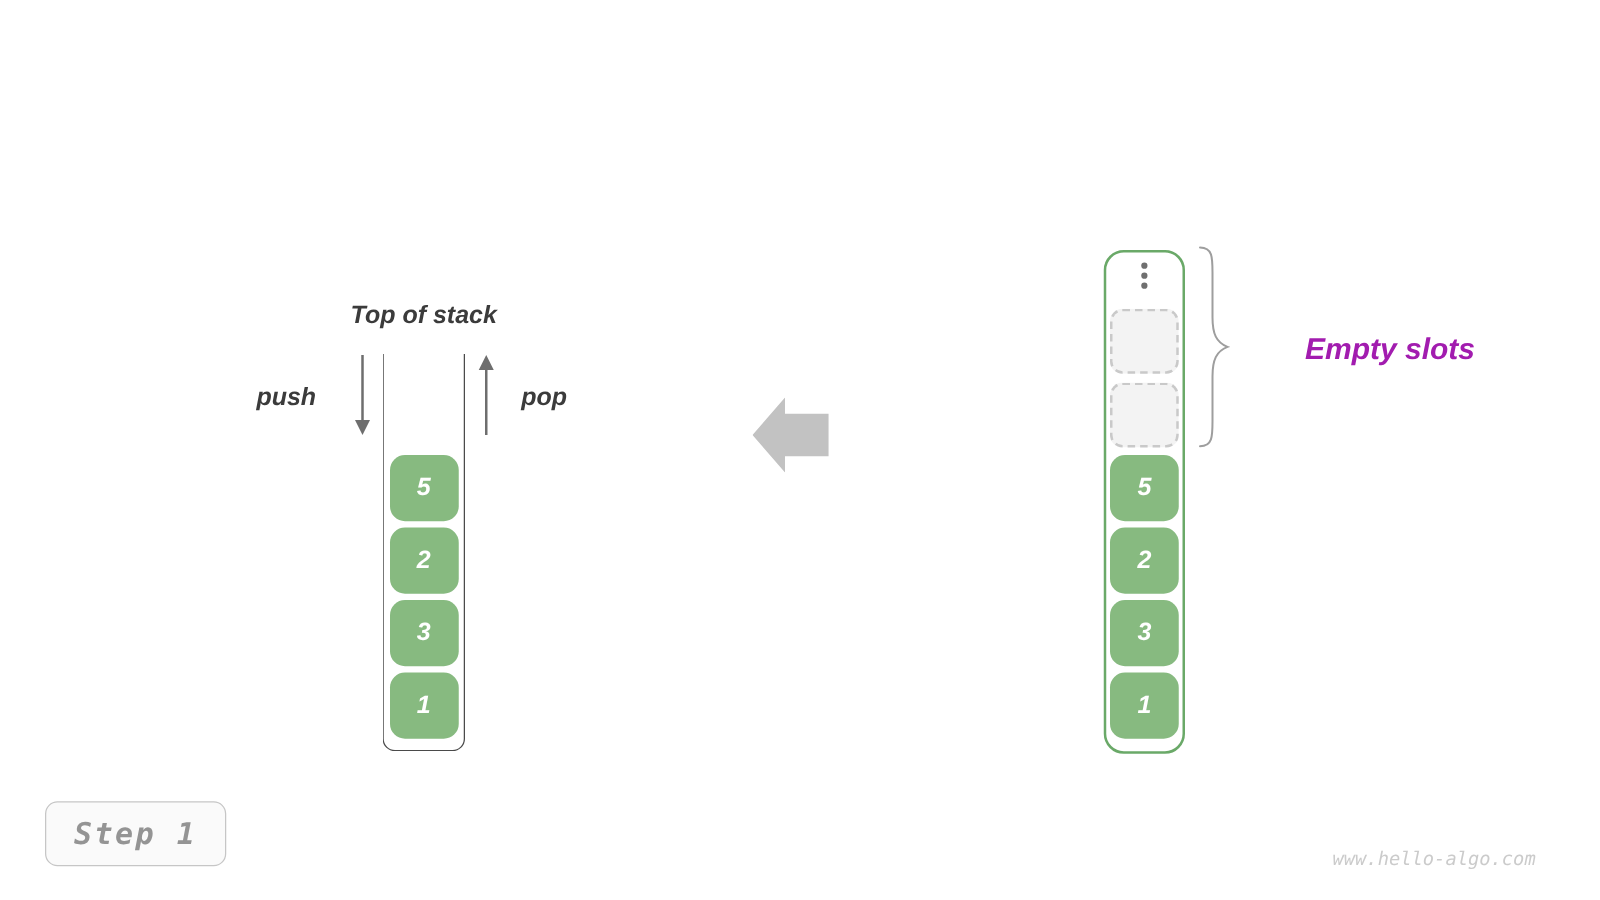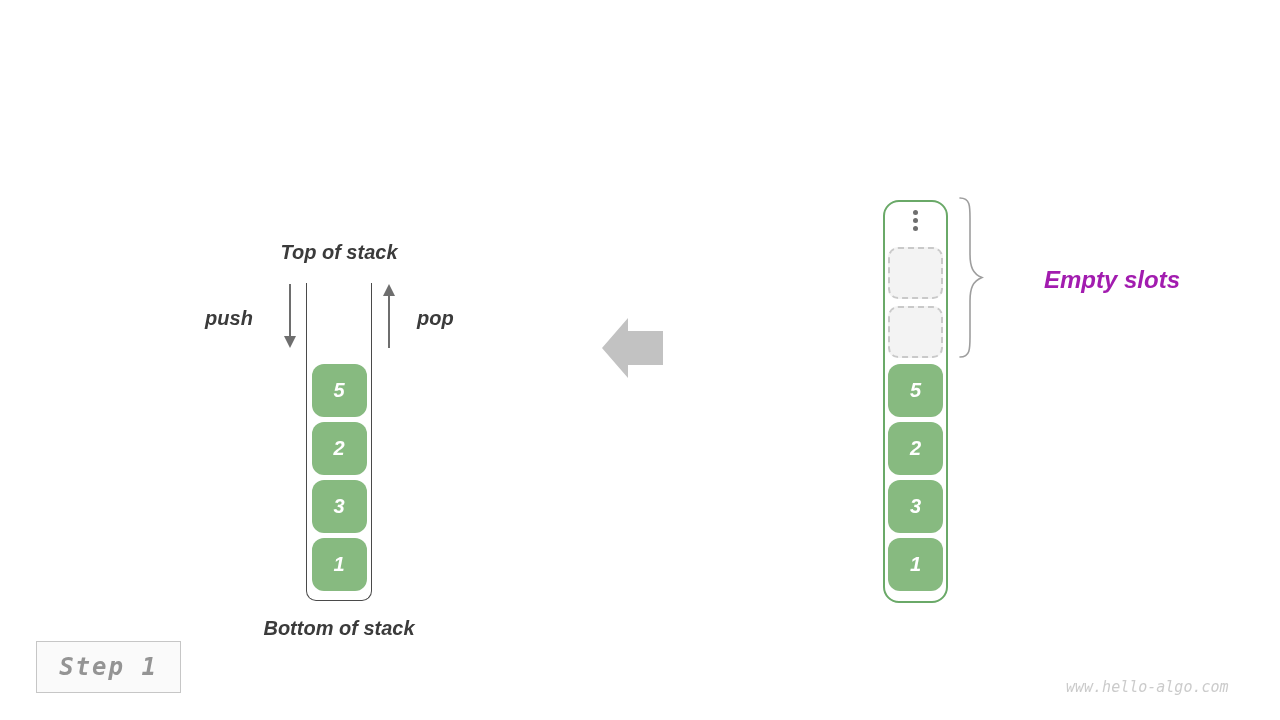--- a/index.html
+++ b/index.html
@@ -80,21 +80,21 @@
   .array-cells { margin-top: 6px; display: flex; flex-direction: column; gap: 5px; }
 
   
   .step-badge {
     position: absolute;
     left: 36px; top: 641px;
     width: 145px; height: 52px;
     box-sizing: border-box;
     background: #fafafa;
     border: 1.5px solid #c6c6c6;
-    border-radius: 0;
+    border-radius: 10px;
     display: flex;
     align-items: center;
     justify-content: center;
     font-family: "DejaVu Sans Mono", "Liberation Mono", monospace;
     font-weight: bold;
     font-size: 24px;
     letter-spacing: 2px;
     color: #949494;
   }
 
@@ -143,21 +143,20 @@
     <line x1="7" y1="11" x2="7" y2="64" stroke="#6e6e6e" stroke-width="2"></line>
     <polygon points="1,12 13,12 7,0" fill="#6e6e6e"></polygon>
   </svg>
 
   <div class="lbl" style="left:417px; top:306px;">pop</div>
 
   <div class="stack-container">
     <div style="display:contents"><div class="cell">5</div><div class="cell">2</div><div class="cell">3</div><div class="cell">1</div></div>
   </div>
 
-  <div class="lbl center-text" style="left:239px; top:616px; width:200px;">Bottom of stack</div>
 
   <svg class="abs" style="left:602px; top:318px;" width="61" height="60" viewBox="0 0 61 60">
     <polygon points="61,13 26,13 26,0 0,30 26,60 26,47 61,47" fill="#c2c2c2"></polygon>
   </svg>
 
 
 
 
   <div class="array-container">
     <div class="dots">

